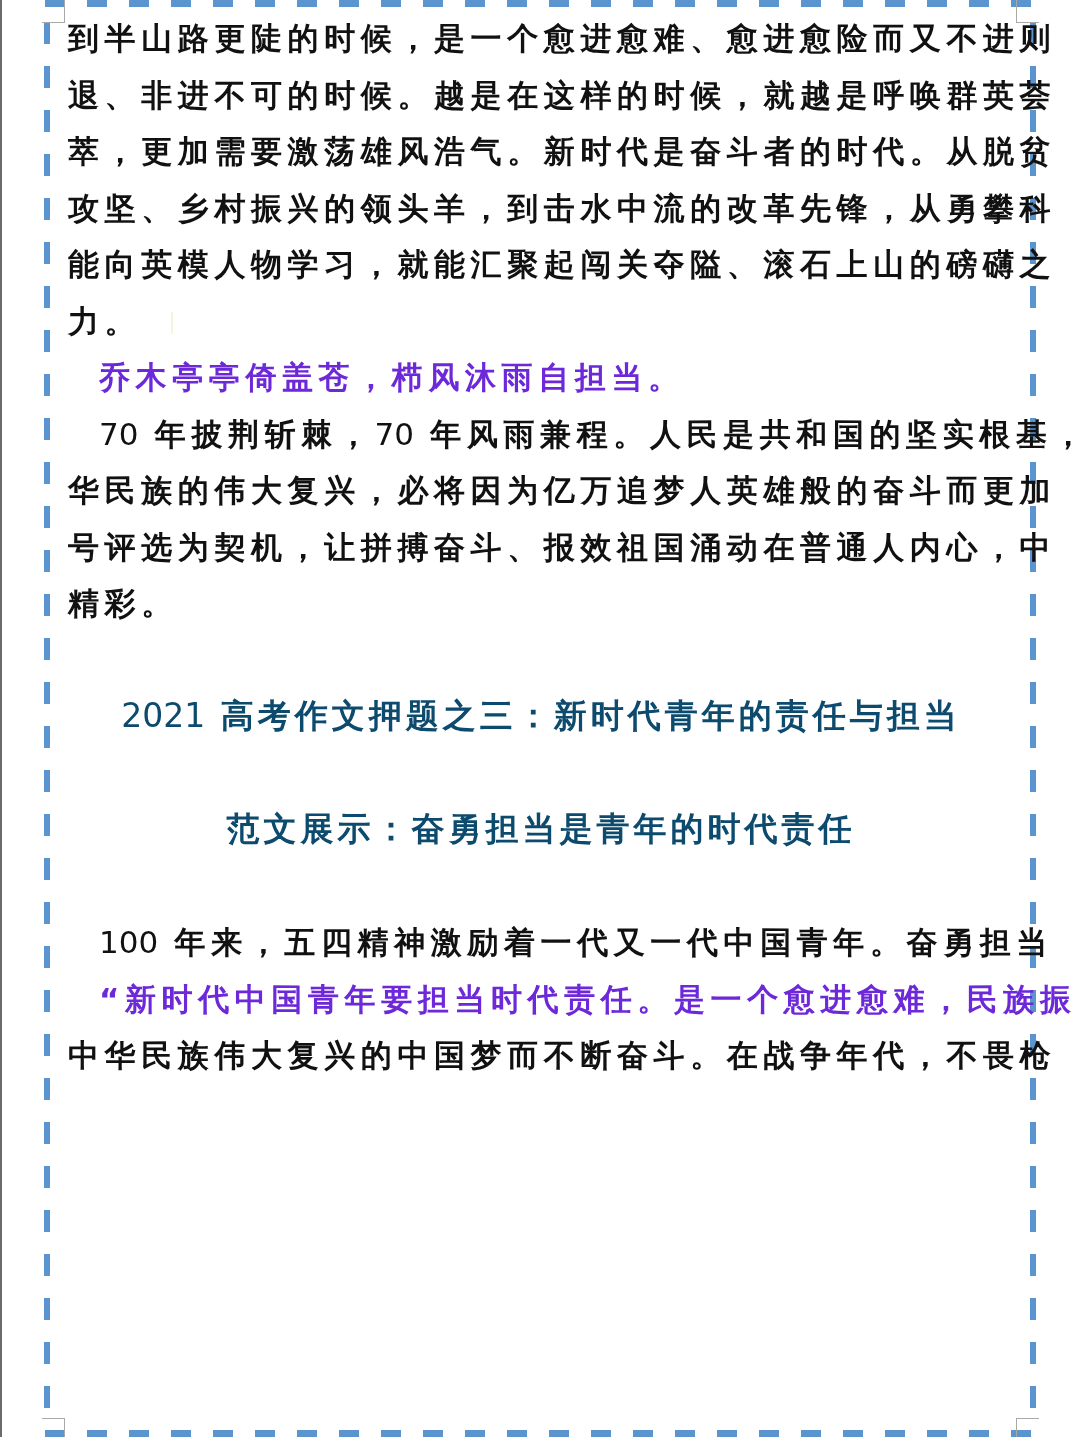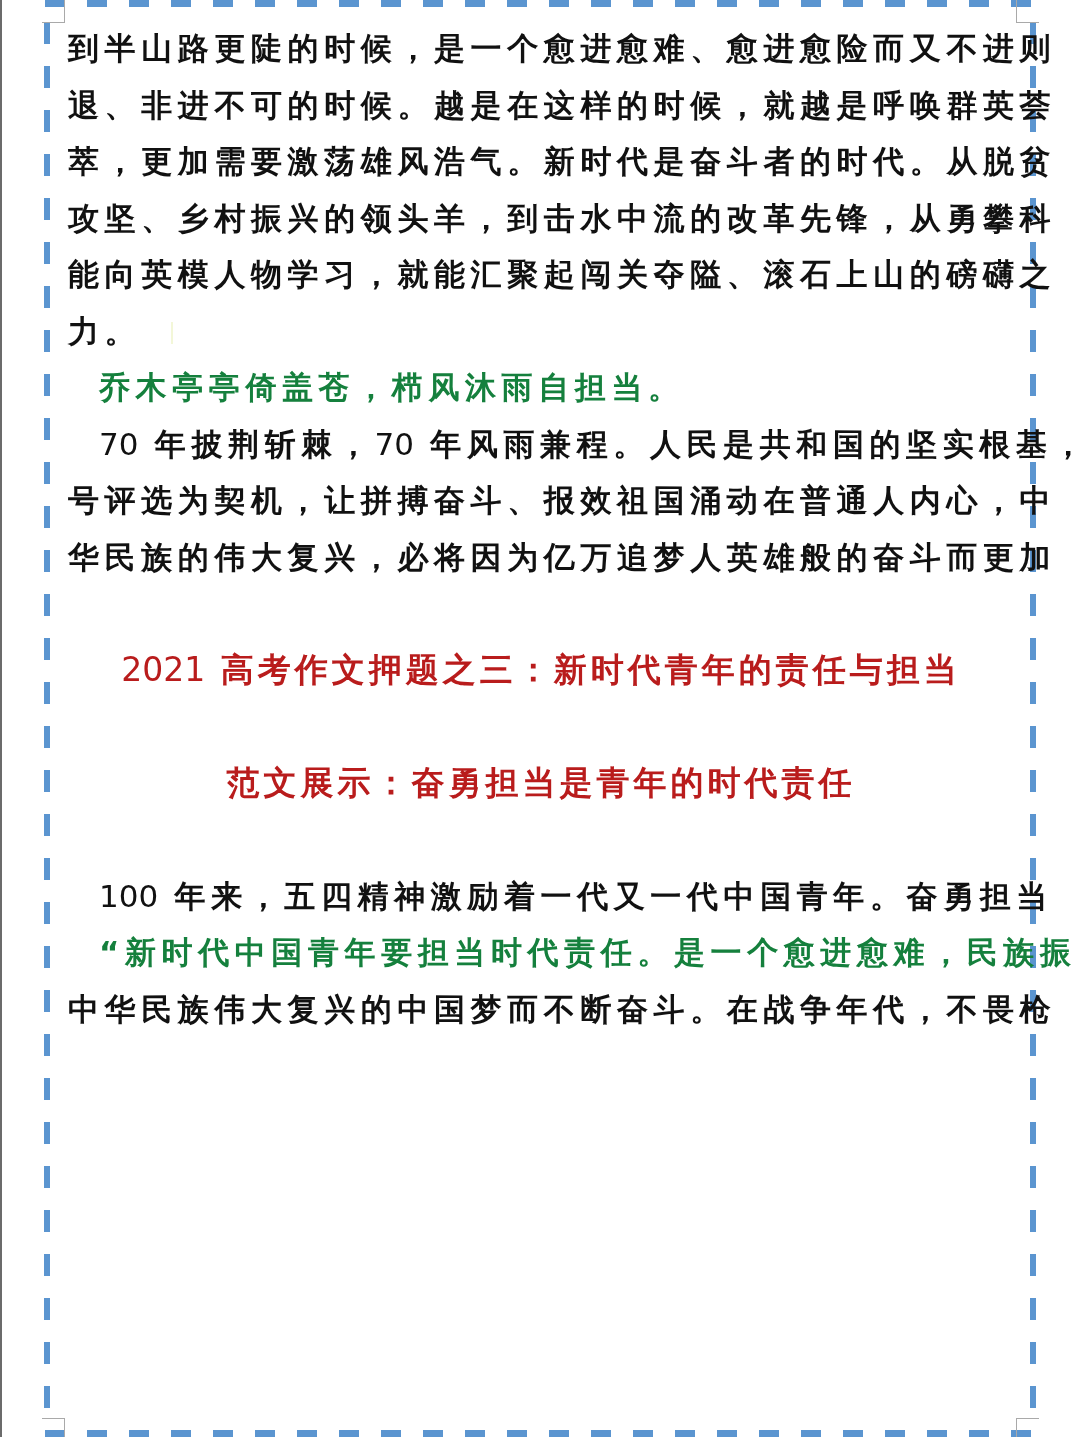--- a/index.html
+++ b/index.html
@@ -48,36 +48,36 @@
       border-width: 0;
     }
     .corner.tl { left: 42px; top: 0; border-right-width: 1px; border-bottom-width: 1px; }
     .corner.tr { left: 1016px; top: 0; border-left-width: 1px; border-bottom-width: 1px; }
     .corner.bl { left: 42px; top: 1418px; border-right-width: 1px; border-top-width: 1px; }
     .corner.br { left: 1016px; top: 1418px; border-left-width: 1px; border-top-width: 1px; }
 
     .content {
       position: absolute;
       left: 68px;
-      top: 20px;
+      top: 10px;
       width: 946px;
     }
     .line {
       height: 56.5px;
       line-height: 56.5px;
       font-size: 31px;
       font-weight: bold;
       color: #111111;
       letter-spacing: 5.6px;
       white-space: nowrap;
       overflow: visible;
     }
     .indent { padding-left: 31px; }
-    .green { color: #15803d; }
-    .red { color: #b91c1c; }
+    .green { color: #6d28d9; }
+    .red { color: #0c4a6e; }
     .center { text-align: center; letter-spacing: 4px; }
     .num { font-weight: normal; letter-spacing: 0; margin-top: 36px; }
     .spacer { height: 56.5px; }
     .red-title { font-size: 33px; }
     .cursor-mark {
       display: inline-block;
       width: 2px; height: 22px;
       background: #f3f7d8;
       vertical-align: middle;
       margin-left: 30px;
@@ -104,22 +104,23 @@
     <div class="line">萃，更加需要激荡雄风浩气。新时代是奋斗者的时代。从脱贫</div>
     <div class="line">攻坚、乡村振兴的领头羊，到击水中流的改革先锋，从勇攀科</div>
     <div class="line">能向英模人物学习，就能汇聚起闯关夺隘、滚石上山的磅礴之</div>
     <div class="line"><span>力。</span><span class="cursor-mark"></span></div>
   </div>
 
   <div class="line indent green">乔木亭亭倚盖苍，栉风沐雨自担当。</div>
 
   <div>
     <div class="line indent"><span class="num">70</span><span> 年披荆斩棘，</span><span class="num">70</span><span> 年风雨兼程。人民是共和国的坚实根基，</span></div>
+    <div class="line">华民族的伟大复兴，必将因为亿万追梦人英雄般的奋斗而更加</div>
     <div class="line">号评选为契机，让拼搏奋斗、报效祖国涌动在普通人内心，中</div>
-    <div class="line">华民族的伟大复兴，必将因为亿万追梦人英雄般的奋斗而更加</div>
+    <div class="line">精彩。</div>
   </div>
 
   <div class="spacer"></div>
 
   <div class="line center red red-title"><span class="num">2021</span><span> 高考作文押题之三：新时代青年的责任与担当</span></div>
 
   <div class="spacer"></div>
 
   <div class="line center red red-title">范文展示：奋勇担当是青年的时代责任</div>
 

